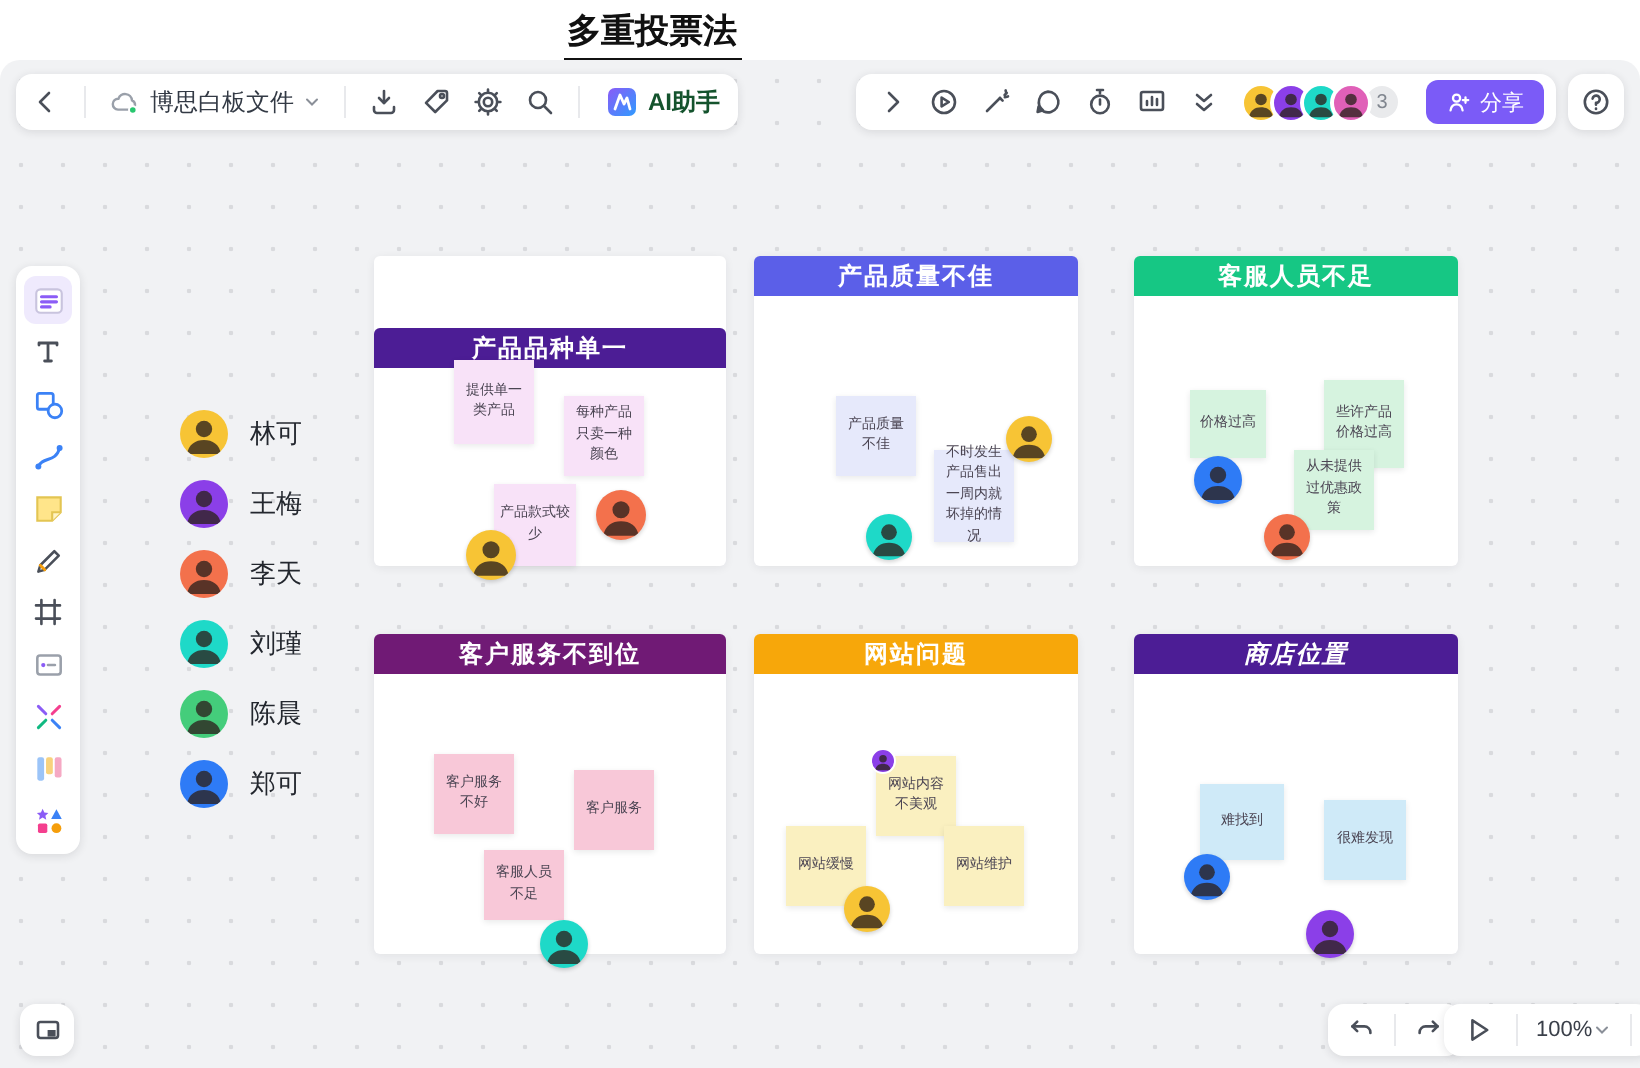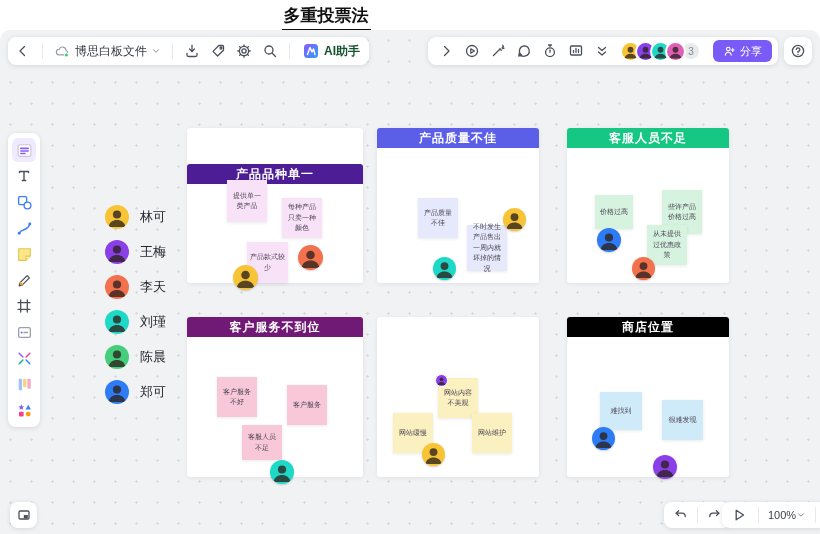--- a/index.html
+++ b/index.html
@@ -20,21 +20,21 @@
   .ai-group { display:flex; align-items:center; gap:5px; padding:0 6px; cursor:pointer; }
   .ai-label { font-size:12px; color:#14532d; font-weight:bold; }
   .avatar-group { display:flex; align-items:center; margin:0 4px; }
   .avatar-group .g-av { width:21px; height:21px; border-radius:50%; border:2px solid #fff; margin-left:-6px; overflow:hidden; position:relative; }
   .avatar-group .g-av:first-child { margin-left:0; }
   .count-badge { width:20px; height:20px; border-radius:50%; background:#E9EAEC; color:#80868f; font-size:10px; display:flex; align-items:center; justify-content:center; margin-left:-5px; border:2px solid #fff; }
   .share-btn { height:22px; border:none; border-radius:6px; color:#fff; font-size:11px; display:flex; align-items:center; gap:4px; padding:0 10px; margin-left:6px; cursor:pointer; font-family:inherit; }
   .tools { left:8px; top:103px; width:32px; flex-direction:column; padding:5px 0; gap:2px; }
   .tool { width:24px; height:24px; border-radius:6px; display:flex; align-items:center; justify-content:center; cursor:pointer; }
   .tool.active { background:#EFEAFD; }
-  .participants { position:absolute; left:105px; top:175px;text-align:right; }
+  .participants { position:absolute; left:90px; top:175px;text-align:right; }
   .p-row { display:flex; align-items:center; gap:11px; height:24px; margin-bottom:11px; }
   .avatar { border-radius:50%; overflow:hidden; position:relative; flex:0 0 auto; }
   .avatar svg { position:absolute; inset:0; }
   .p-name { font-size:13px; color:#23272e; font-weight:500; }
   .panel { position:absolute; background:#fff; border-radius:3px; box-shadow:0 1px 5px rgba(31,35,41,.07); }
   .panel-header { height:20px; display:flex; align-items:center; justify-content:center; color:#fff; font-size:12px; font-weight:bold; letter-spacing:1px; border-radius:3px 3px 0 0; }
   .panel-body { position:absolute; left:0; top:20px; right:0; bottom:0; }
   .note { position:absolute; display:flex; align-items:center; justify-content:center; text-align:center; font-size:7px; line-height:1.5; color:#4b4553; padding:3px; box-shadow:0 1px 3px rgba(31,35,41,.10); }
   .note-avatar { position:absolute; border-radius:50%; overflow:hidden; box-shadow:0 1px 2px rgba(0,0,0,.18); }
   .mini-av { position:absolute; left:-3px; top:-4px; width:13px; height:13px; border-radius:50%; border:1.5px solid #fff; overflow:hidden; }
@@ -475,20 +475,21 @@
             </div>
             <span class="avatar note-avatar" style="width: 24px; height: 24px; background: rgb(30, 217, 200); left: 83px; top: 123px;">
               <svg viewBox="0 0 24 24" width="100%" height="100%">
                 <circle cx="12" cy="9.5" r="4.1" fill="rgba(45,33,30,0.78)"></circle>
                 <path d="M3.5 22c.8-4.8 4.2-7 8.5-7s7.7 2.2 8.5 7z" fill="rgba(45,33,30,0.78)"></path>
               </svg>
             </span>
           </div>
         </section>
         <section class="panel" style="left: 377px; top: 287px; width: 162px; height: 160px;">
+          <div class="panel-header" style="background: rgb(247, 167, 10);">网站问题</div>
           <div class="panel-body">
             <div class="note" style="left: 61px; top: 41px; width: 40px; height: 40px; background: rgb(250, 240, 192);">
               <span>网站内容不美观</span>
               <span class="avatar mini-av" style="width: 13px; height: 13px; background: rgb(139, 63, 232);">
                 <svg viewBox="0 0 24 24" width="100%" height="100%">
                   <circle cx="12" cy="9.5" r="4.1" fill="rgba(45,33,30,0.78)"></circle>
                   <path d="M3.5 22c.8-4.8 4.2-7 8.5-7s7.7 2.2 8.5 7z" fill="rgba(45,33,30,0.78)"></path>
                 </svg>
               </span>
             </div>
@@ -500,21 +501,21 @@
             </div>
             <span class="avatar note-avatar" style="width: 23px; height: 23px; background: rgb(247, 196, 53); left: 45px; top: 106px;">
               <svg viewBox="0 0 24 24" width="100%" height="100%">
                 <circle cx="12" cy="9.5" r="4.1" fill="rgba(45,33,30,0.78)"></circle>
                 <path d="M3.5 22c.8-4.8 4.2-7 8.5-7s7.7 2.2 8.5 7z" fill="rgba(45,33,30,0.78)"></path>
               </svg>
             </span>
           </div>
         </section>
         <section class="panel" style="left: 567px; top: 287px; width: 162px; height: 160px;">
-          <div class="panel-header" style="background: #000000;">商店位置</div>
+          <div class="panel-header" style="background: #4c1d95; font-style: italic;">商店位置</div>
           <div class="panel-body">
             <div class="note" style="left: 33px; top: 55px; width: 42px; height: 38px; background: rgb(207, 234, 248);">
               <span>难找到</span>
             </div>
             <div class="note" style="left: 95px; top: 63px; width: 41px; height: 40px; background: rgb(207, 234, 248);">
               <span>很难发现</span>
             </div>
             <span class="avatar note-avatar" style="width: 23px; height: 23px; background: rgb(46, 123, 246); left: 25px; top: 90px;">
               <svg viewBox="0 0 24 24" width="100%" height="100%">
                 <circle cx="12" cy="9.5" r="4.1" fill="rgba(45,33,30,0.78)"></circle>

